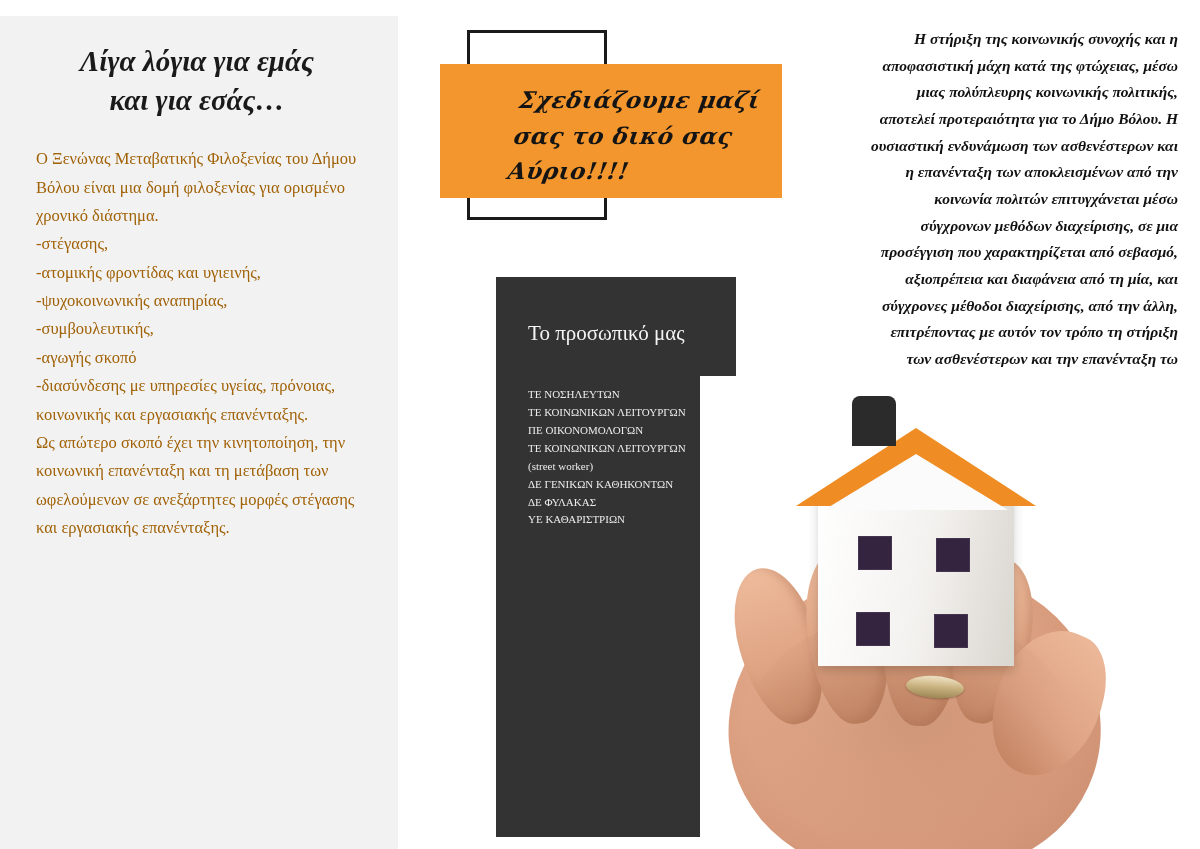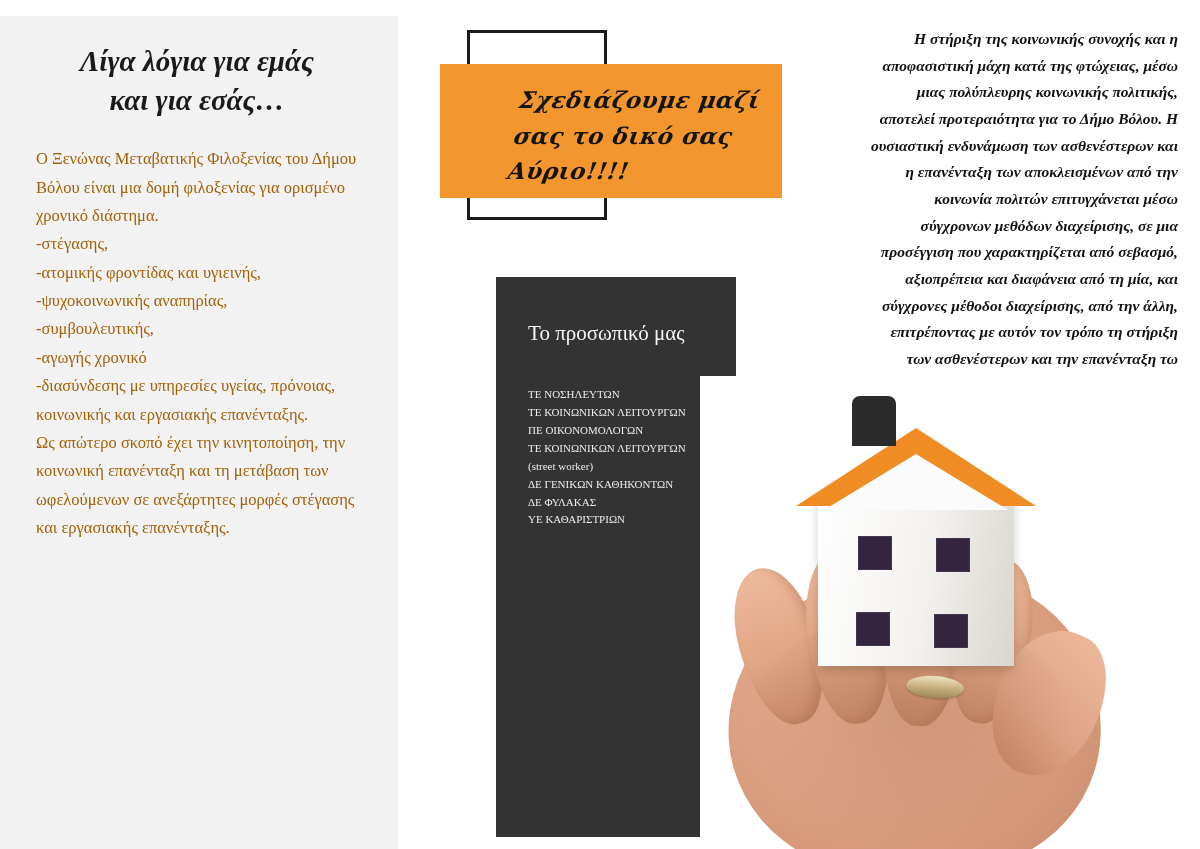--- a/index.html
+++ b/index.html
@@ -262,21 +262,21 @@
     <h1 class="left-title">
       <span>Λίγα λόγια για εμάς</span><br>
       <span>και για εσάς…</span>
     </h1>
     <div class="left-body">
       <p>Ο Ξενώνας Μεταβατικής Φιλοξενίας του Δήμου Βόλου είναι μια δομή φιλοξενίας για ορισμένο χρονικό διάστημα.</p>
       <p>-στέγασης,</p>
       <p>-ατομικής φροντίδας και υγιεινής,</p>
       <p>-ψυχοκοινωνικής αναπηρίας,</p>
       <p>-συμβουλευτικής,</p>
-      <p>-αγωγής χρονικό</p>
+      <p>-αγωγής σκοπό</p>
       <p>-διασύνδεσης με υπηρεσίες υγείας, πρόνοιας, κοινωνικής και εργασιακής επανένταξης.</p>
       <p>Ως απώτερο σκοπό έχει την κινητοποίηση, την κοινωνική επανένταξη και τη μετάβαση των ωφελούμενων σε ανεξάρτητες μορφές στέγασης και εργασιακής επανένταξης.</p>
     </div>
   </div>
 
   <div class="banner-wrap">
     <div class="banner-outline"></div>
     <div class="banner-fill"></div>
     <div class="banner-text">
       <div>Σχεδιάζουμε μαζί</div>

